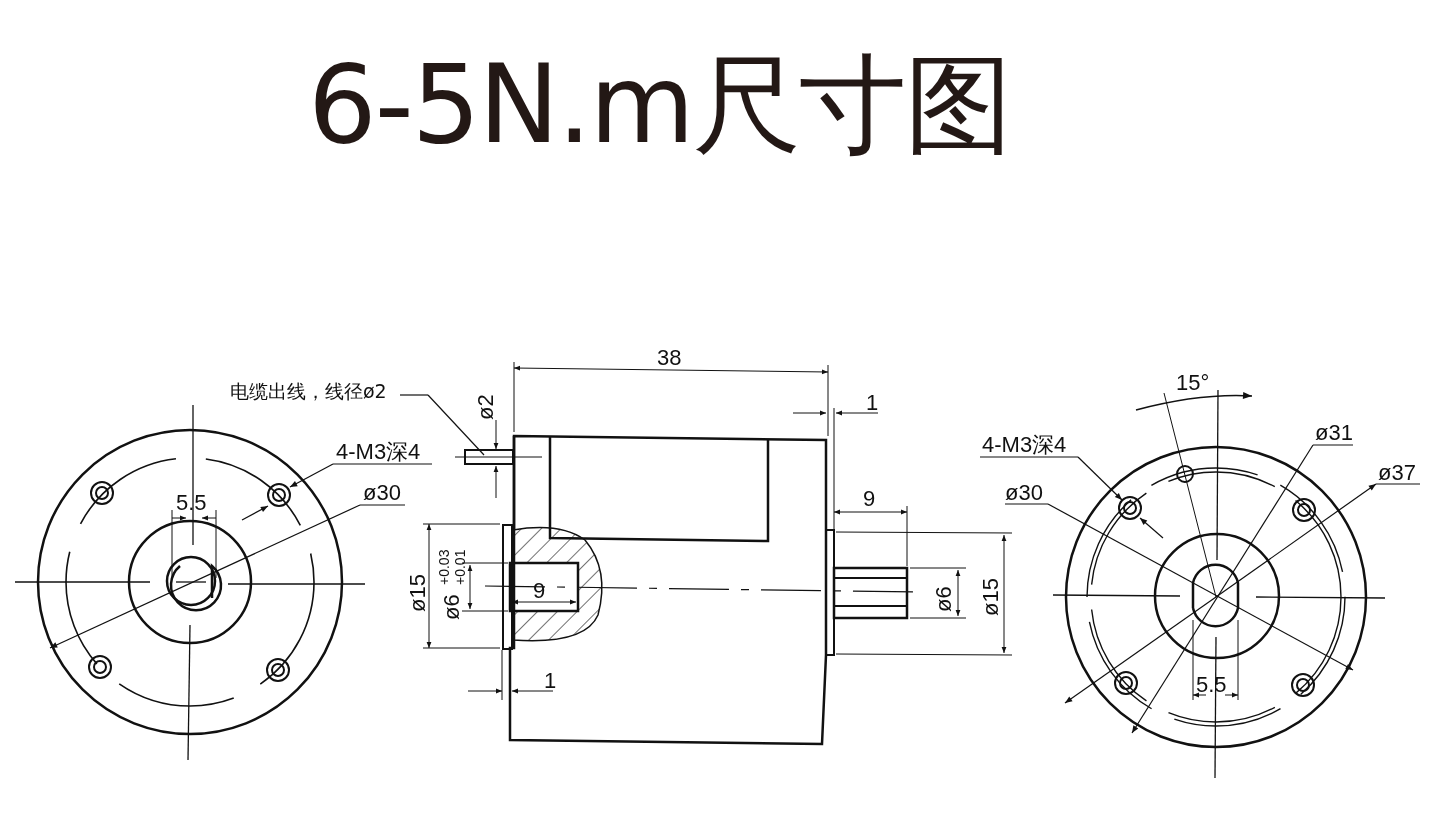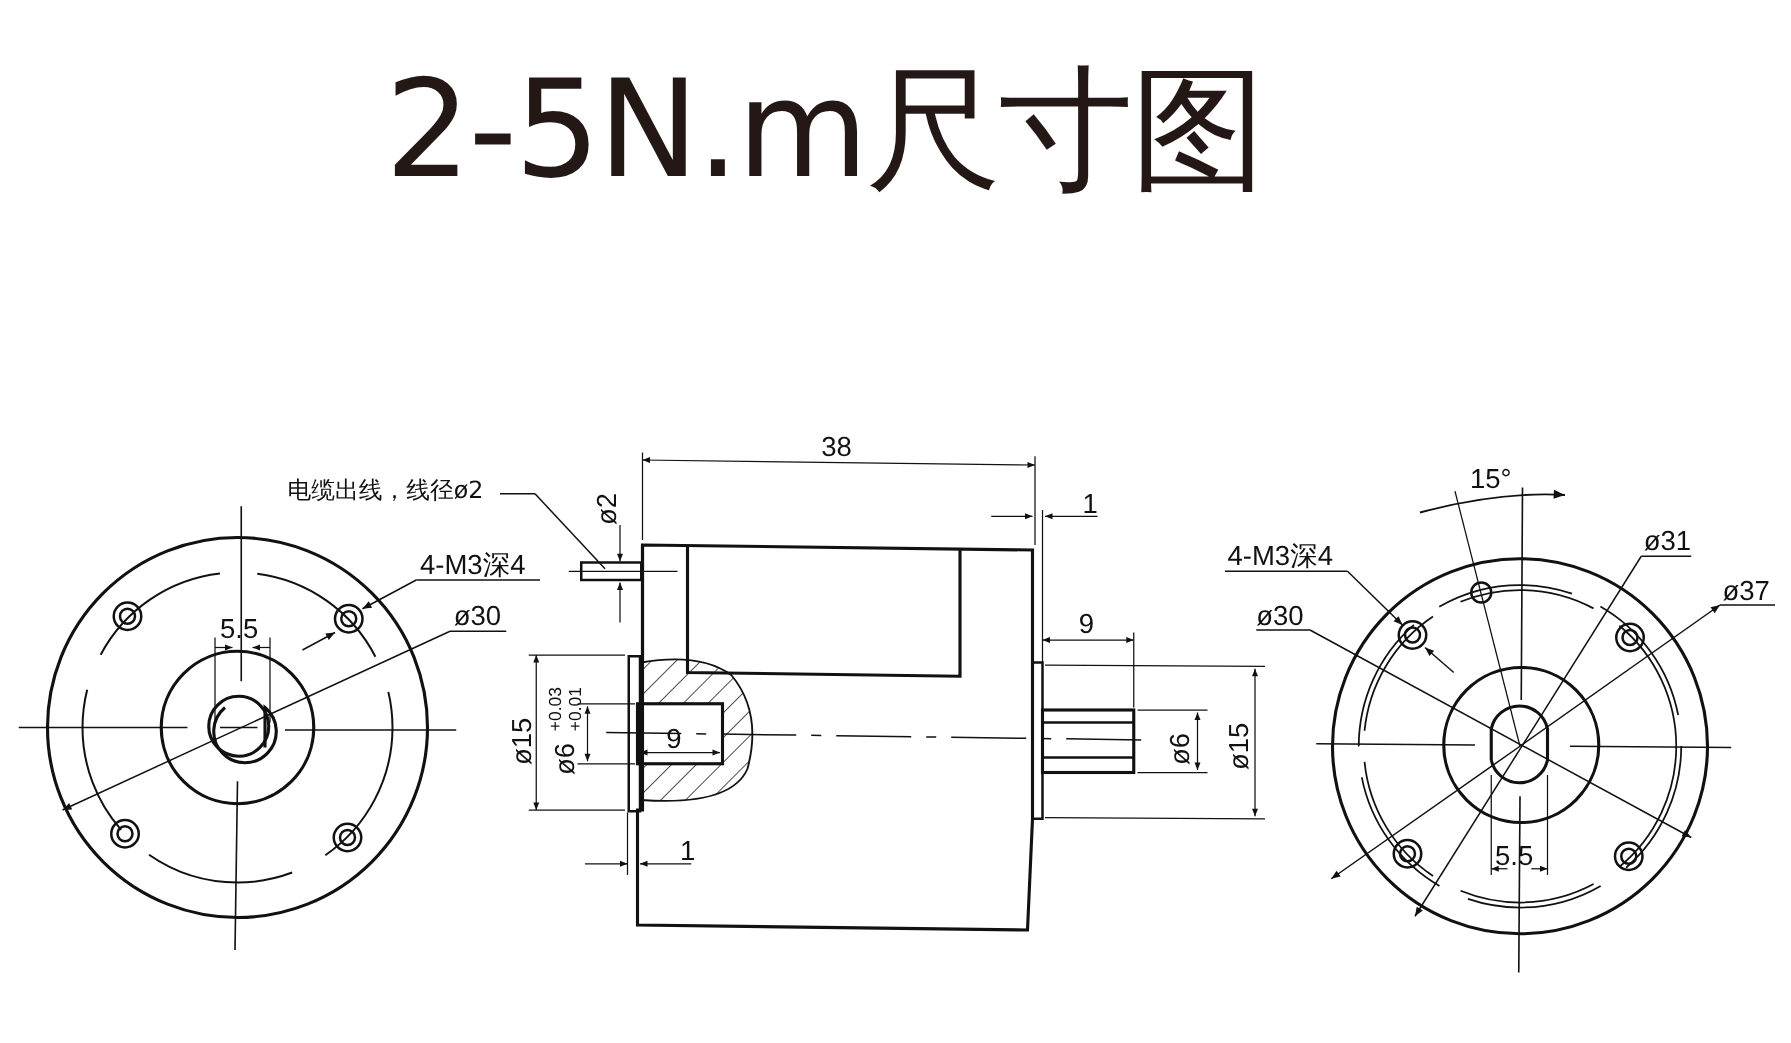--- a/index.html
+++ b/index.html
@@ -9,21 +9,21 @@
     font-family:"DejaVu Sans", sans-serif; font-size:108px; line-height:130px;
     color:#231815; letter-spacing:-2px; white-space:nowrap;
   }
   svg { position:absolute; left:0; top:0; }
   .dim { font-family:"Liberation Sans Narrow","Liberation Sans", sans-serif; font-size:22px; fill:#111; }
   .note { font-family:"DejaVu Sans", sans-serif; font-size:19px; fill:#111; }
 </style>
 </head>
 <body>
 
-<div class="title">2-5N.m尺寸图</div>
+<div class="title">6-5N.m尺寸图</div>
 
 <svg width="1433" height="834" viewBox="0 0 1433 834">
   <defs>
     <marker id="arr" viewBox="0 0 10 10" refX="10" refY="5" markerWidth="9" markerHeight="6" orient="auto-start-reverse">
       <path d="M0,1 L10,5 L0,9 z" fill="#111"></path>
     </marker>
     <pattern id="hatch" width="14" height="14" patternUnits="userSpaceOnUse" patternTransform="rotate(45)">
       <line x1="0" y1="0" x2="0" y2="14" stroke="#111" stroke-width="1.2"></line>
     </pattern>
   </defs>

